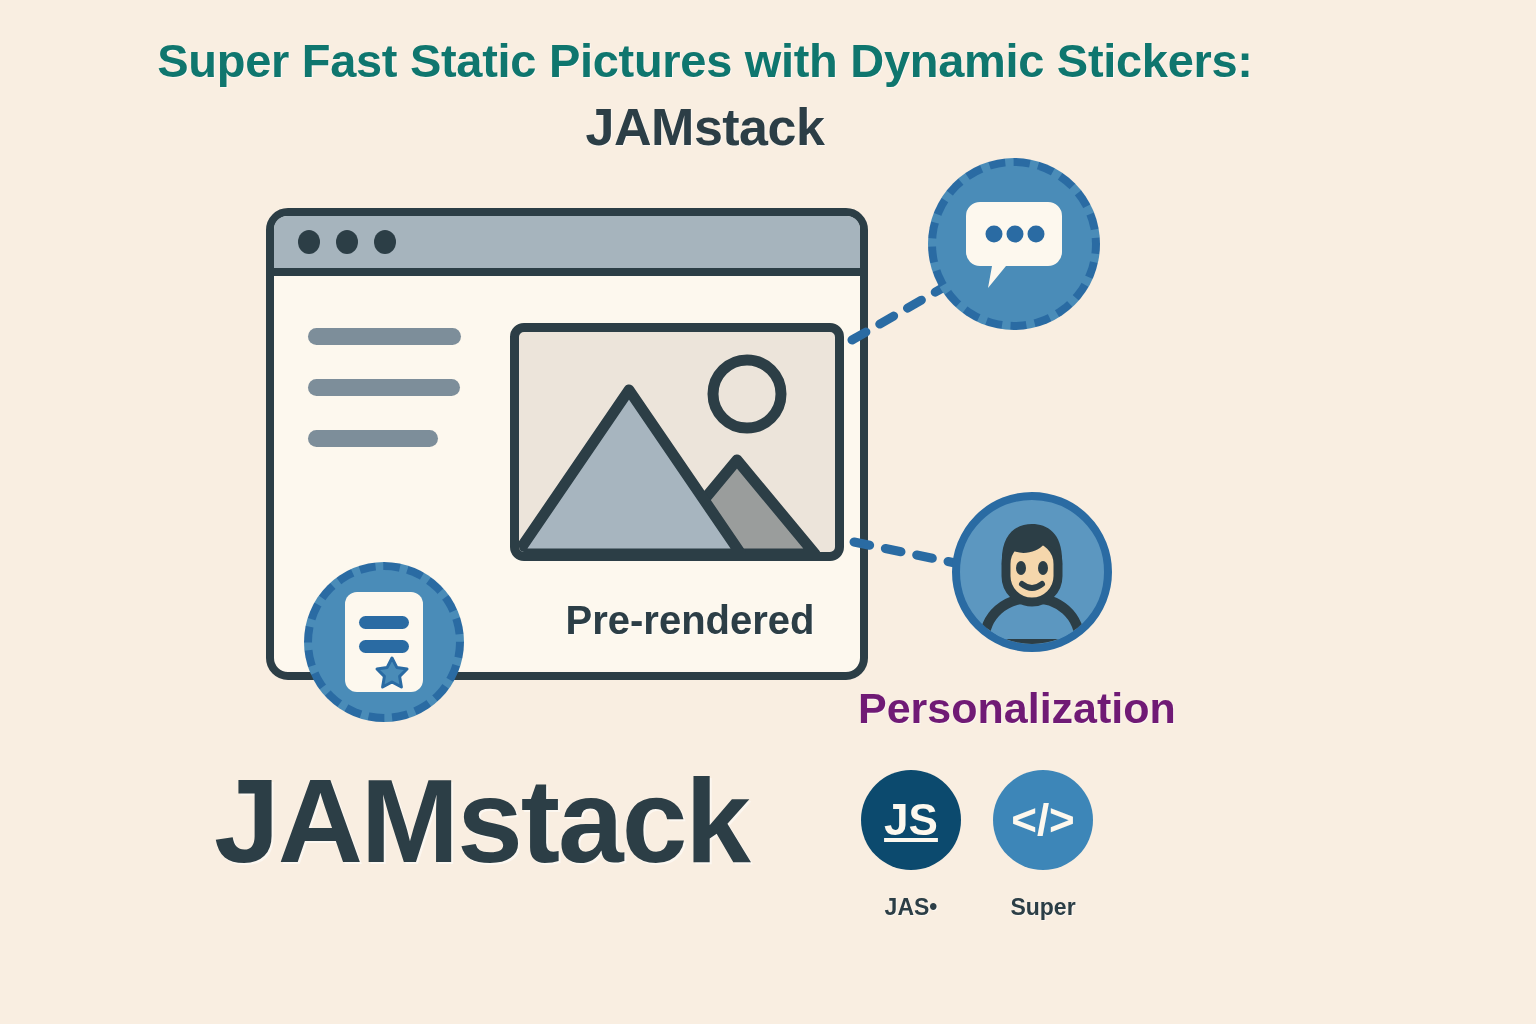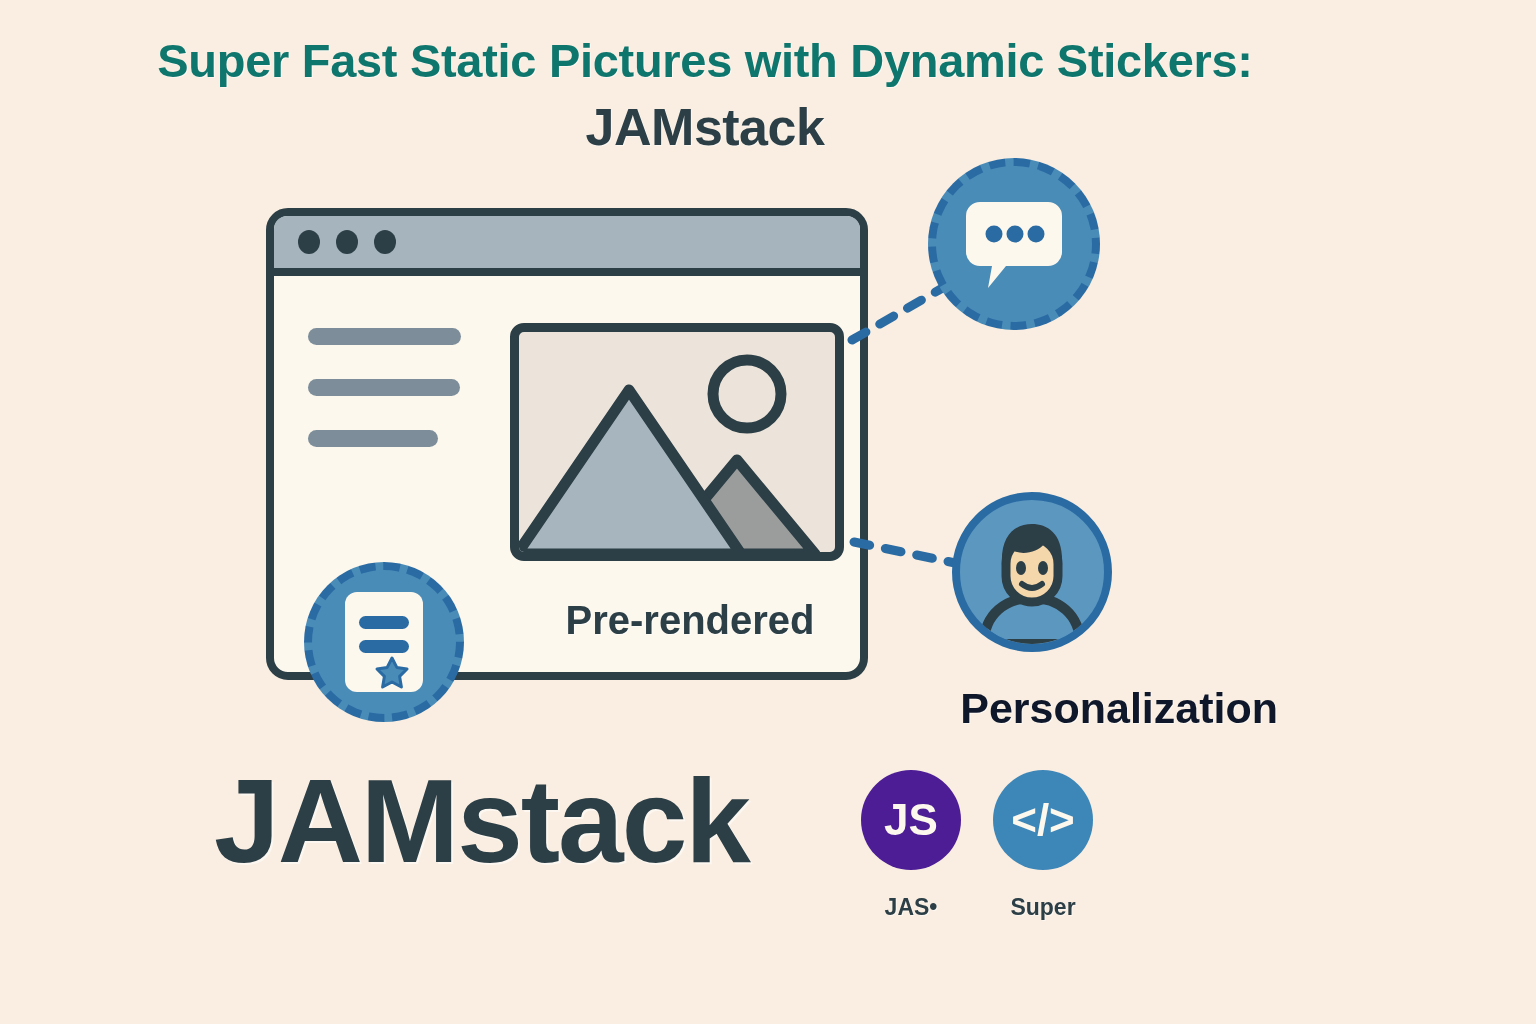--- a/index.html
+++ b/index.html
@@ -189,24 +189,24 @@
     font-weight: 700;
     color: #2c3e46;
     line-height: 1.18;
     text-shadow: 1px 1px 0 rgba(255,255,255,0.55);
   }
   .label-personalization {
     position: absolute;
     left: 858px;
     top: 684px;
     width: 420px;
-    text-align: right;
+    text-align: left;
     font-size: 43px;
     font-weight: 700;
-    color: #0f172a;
+    color: #701a75;
     text-shadow: 1px 1px 0 rgba(255,255,255,0.55);
     white-space: nowrap;
   }
 
   
   .connector {
     position: absolute;
     z-index: 8;
     pointer-events: none;
   }
@@ -250,21 +250,21 @@
     font-size: 44px;
   }
   .badge-label {
     margin-top: 24px;
     font-size: 23px;
     font-weight: 700;
     color: #2c3e46;
     text-shadow: 1px 1px 0 rgba(255,255,255,0.55);
     white-space: nowrap;
   }
-  .badge-js   { background: #4c1d95; }
+  .badge-js   { background: #0c4a6e; text-decoration: underline; }
   .badge-api  { background: #2a6ba3; }
   .badge-mark { background: #3d86b8; }
 </style>
 </head>
 <body>
 
 <div id="stage">
 
   <div class="title-block">
     <div class="title-line1">Super Fast Static Pictures with Dynamic Stickers:</div>

